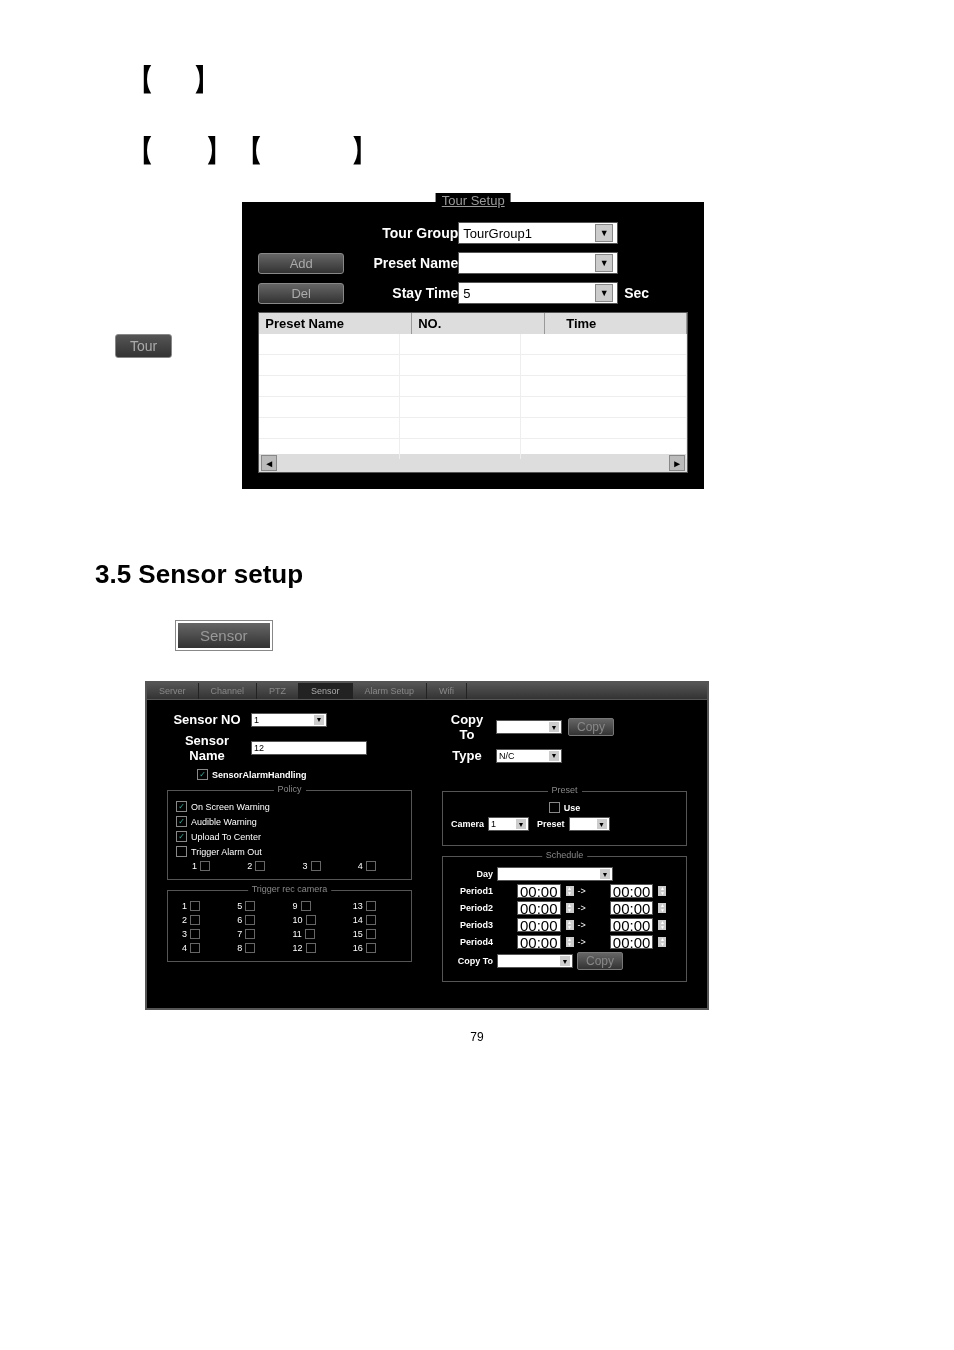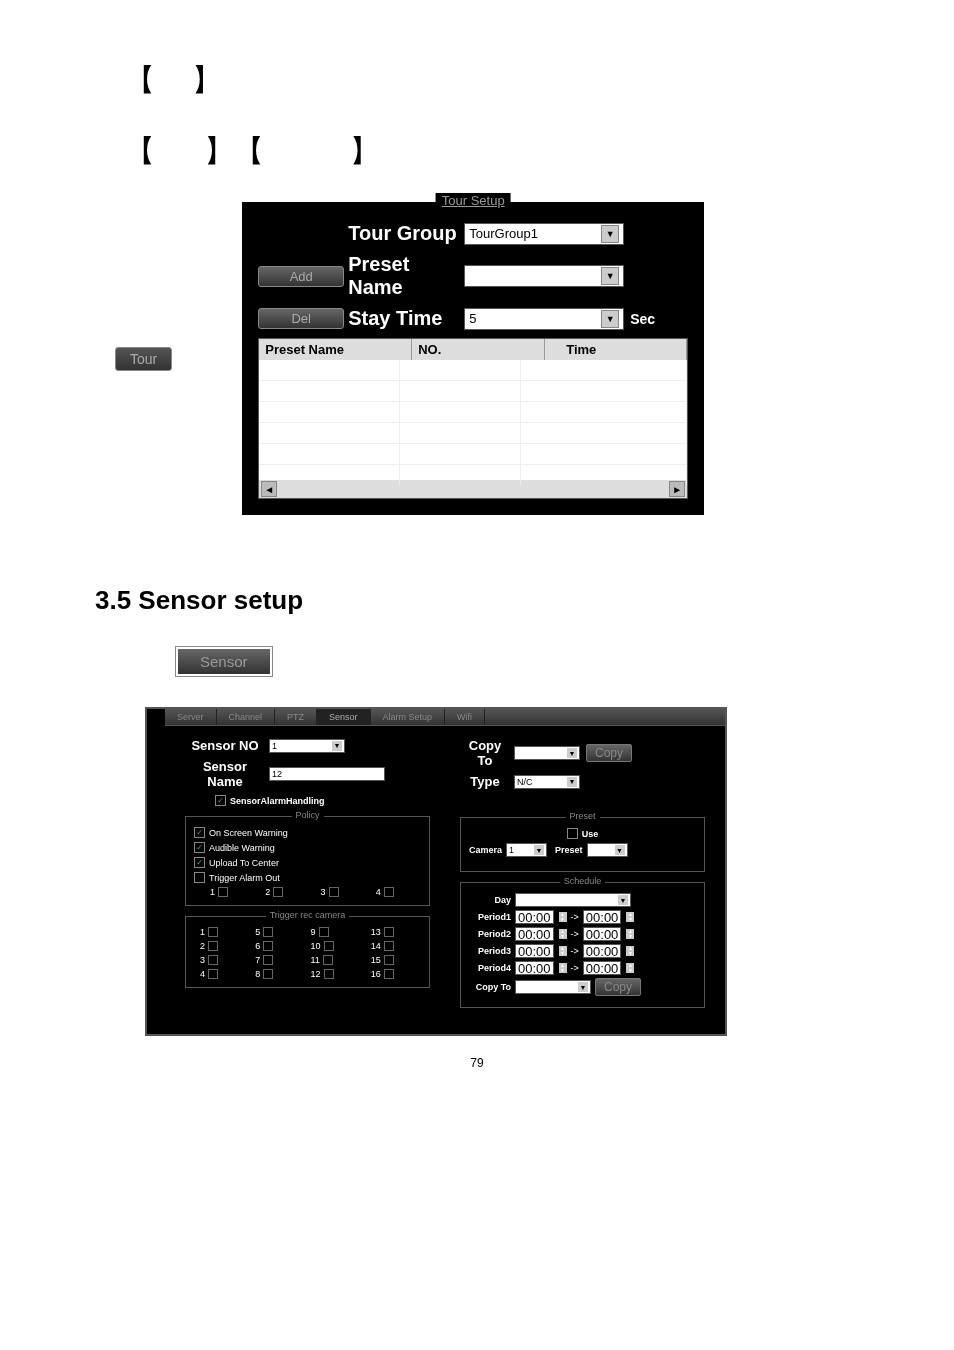--- a/index.html
+++ b/index.html
@@ -78,23 +78,23 @@
     color: #aaa;
     width: 60px;
     text-align: center;
     padding: 2px 12px;
     font-size: 13px;
     border-radius: 3px;
   }
   .ts-label {
     color: #fff;
     font-weight: bold;
-    font-size: 20px;
+    font-size: 14px;
     width: 110px;
-    padding-right: 6px;
+    text-align: right;
   }
   .ts-input {
     background: #fff;
     color: #000;
     border: 1px solid #555;
     height: 20px;
     font-size: 13px;
     padding: 0 4px;
     display: flex;
     align-items: center;
@@ -188,21 +188,20 @@
   }
 
   .sensor-panel {
     width: 560px;
     margin: 0 0 0 50px;
     background: #000;
     color: #fff;
     border: 2px solid #555;
     font-size: 9px;
     padding-bottom: 16px;
-    padding-left: 18px;
   }
   .sensor-tabs {
     display: flex;
     background: linear-gradient(#555,#333);
     border-bottom: 1px solid #555;
   }
   .sensor-tabs .tab {
     padding: 3px 12px;
     color: #888;
     border-right: 1px solid #222;
@@ -325,22 +324,23 @@
     text-align: right;
     font-weight: bold;
   }
   .timebox {
     background: #fff;
     color: #000;
     padding: 0 2px;
     height: 12px;
     display: flex;
     align-items: center;
-    font-size: 13px;
+    font-size: 15px;
     border: 1px solid #555;
+    margin-left: 20px;
   }
   .spin {
     display: flex;
     flex-direction: column;
     margin-left: 1px;
   }
   .spin div {
     width: 8px;
     height: 5px;
     background: #ccc;

